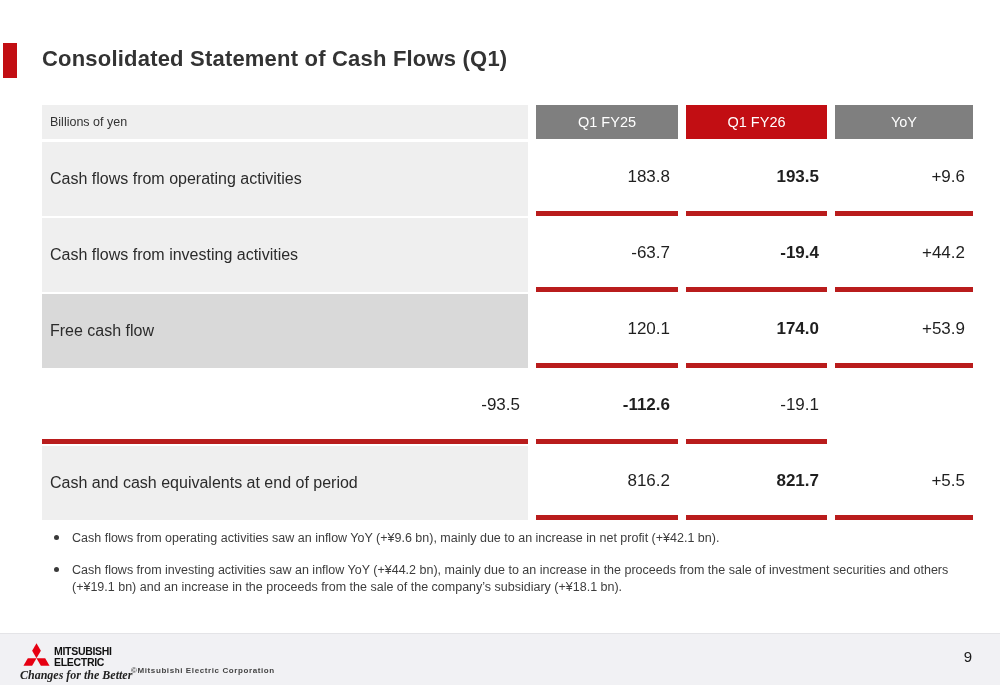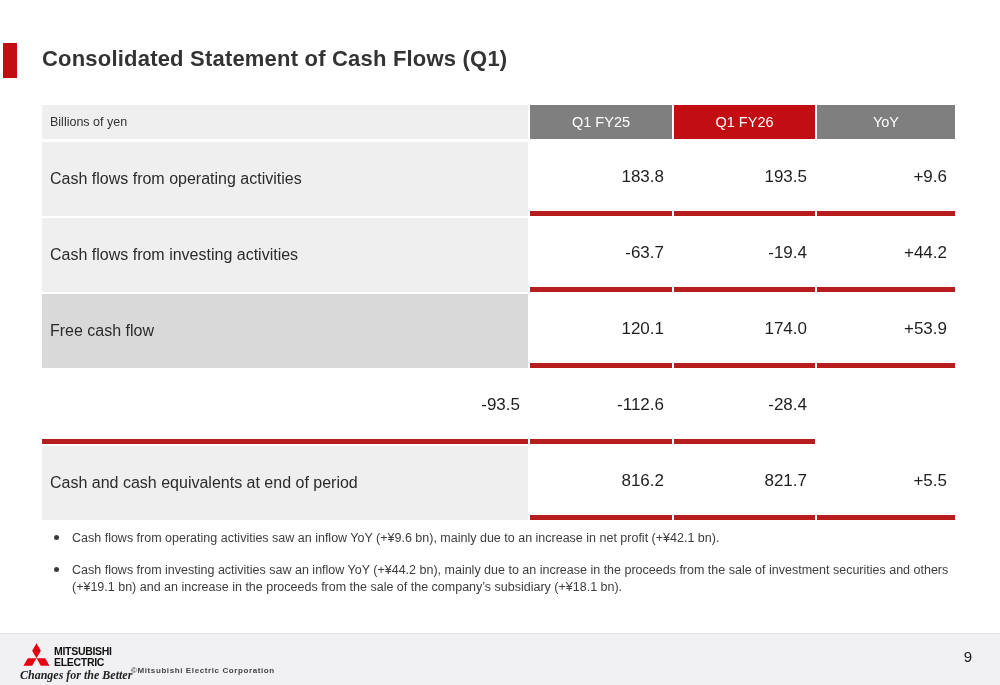--- a/index.html
+++ b/index.html
@@ -31,21 +31,21 @@
     letter-spacing: 0.2px;
   }
 
   
   .cf-table {
     position: absolute; left: 42px; top: 105px; width: 916px;
   }
   .grid-row {
     display: grid;
     grid-template-columns: 486px 142px 141px 138px;
-    column-gap: 2px;
+    column-gap: 8px;
   }
   .thead { height: 34px; margin-bottom: 3px; }
   .thead .unit-cell {
     background: var(--label-bg);
     display: flex; align-items: center;
     padding-left: 8px;
     font-size: 12.5px; color: #333333;
   }
   .thead .col-cell {
     display: flex; align-items: center; justify-content: center;
@@ -62,21 +62,21 @@
     font-size: 16px; color: #2b2b2b;
   }
   .trow.hl .cell.label { background: var(--hl-bg); }
   .cell.val {
     background: #ffffff;
     display: flex; align-items: center; justify-content: flex-end;
     padding-right: 8px;
     font-size: 17px; color: #1f1f1f;
     border-bottom: 5px solid #b91c1c;
   }
-  .cell.val.strong { font-weight: normal; }
+  .cell.val.strong { font-weight: bold; }
 
   
   .notes {
     position: absolute; left: 42px; top: 530px; width: 916px;
   }
   .note {
     display: flex; align-items: flex-start;
     margin-bottom: 15px;
   }
   .note .bullet {
@@ -155,21 +155,21 @@
   <div class="grid-row trow hl">
     <div class="cell label">Free cash flow</div>
     <div class="cell val">120.1</div>
     <div class="cell val strong">174.0</div>
     <div class="cell val">+53.9</div>
   </div>
 
   <div class="grid-row trow">
     <div class="cell val">-93.5</div>
     <div class="cell val strong">-112.6</div>
-    <div class="cell val">-28.4</div>
+    <div class="cell val">-19.1</div>
   </div>
 
   <div class="grid-row trow">
     <div class="cell label">Cash and cash equivalents at end of period</div>
     <div class="cell val">816.2</div>
     <div class="cell val strong">821.7</div>
     <div class="cell val">+5.5</div>
   </div>
 
 </div>

